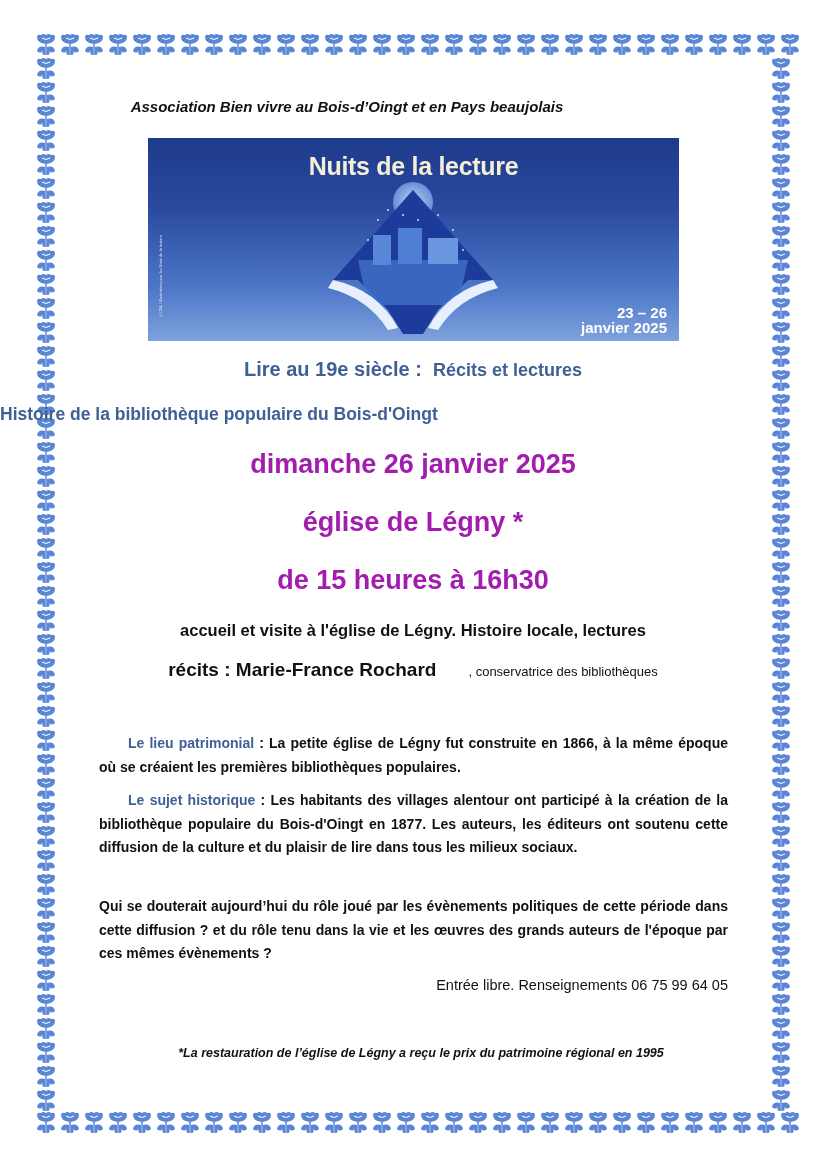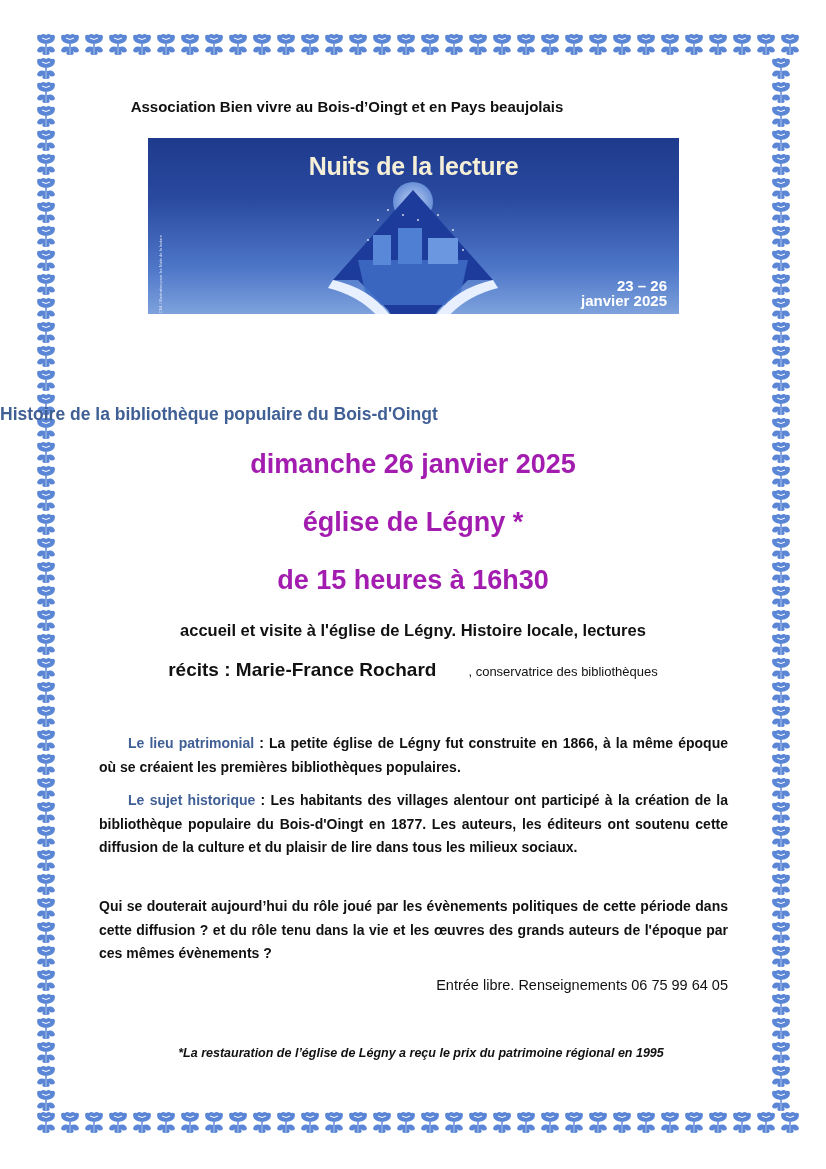--- a/index.html
+++ b/index.html
@@ -6,23 +6,23 @@
     body { width: 826px; height: 1169px; position: relative; overflow: hidden; font-family: "Liberation Sans", sans-serif; color: #111; }
 
     
     .border-row { position: absolute; display: flex; }
     .border-col { position: absolute; display: flex; flex-direction: column; }
     .motif { width: 24px; height: 24px; flex: 0 0 24px; }
     .motif svg { width: 24px; height: 24px; display: block; }
 
     .page { position: absolute; left: 0; top: 0; width: 826px; height: 1169px; }
 
-    .assoc { position: absolute; top: 98px; left: 0; width: 694px; text-align: center; font-weight: bold; font-size: 15px; }
-
-    .banner { position: absolute; left: 148px; top: 138px; width: 531px; height: 176px;
+    .assoc { position: absolute; top: 98px; left: 0; width: 694px; text-align: center; font-weight: bold; font-size: 15px; font-style: italic; }
+
+    .banner { position: absolute; left: 148px; top: 138px; width: 531px; height: 203px;
       background: linear-gradient(180deg, #1e3a8c 0%, #2a4aa0 35%, #4f78c9 75%, #7ea2dc 100%); overflow: hidden; }
     .banner-title { position: absolute; top: 14px; left: 0; width: 531px; text-align: center; color: #f6efd7; font-size: 25px; font-weight: bold; letter-spacing: -0.3px; }
     .banner-dates { position: absolute; right: 12px; bottom: 6px; color: #ffffff; font-weight: bold; font-size: 15px; line-height: 15px; text-align: right; }
     .banner-credit { position: absolute; left: 10px; top: 40px; width: 14px; height: 140px; color: #dfe6f6; font-size: 4px; writing-mode: vertical-rl; transform: rotate(180deg); }
     .illustration { position: absolute; left: 170px; top: 42px; width: 190px; height: 154px; }
 
     .subtitle1 { position: absolute; top: 358px; left: 0; width: 826px; text-align: center; color: #3f5f95; font-weight: bold; font-size: 20px; }
     .subtitle1 .small { font-size: 18px; }
     .subtitle2 { position: absolute; top: 404px; left: 0; width: 826px; text-align: left; color: #3f5f95; font-weight: bold; font-size: 17.5px; }
 
@@ -1456,20 +1456,24 @@
           <circle cx="85" cy="35" r="1"></circle>
       </g>
     </svg>
     <div class="banner-title">Nuits de la lecture</div>
     <div class="banner-dates">
       <div>23 – 26</div>
       <div>janvier 2025</div>
     </div>
   </div>
 
+  <div class="subtitle1">
+    <span>Lire au 19e siècle :</span>&nbsp;
+    <span class="small">Récits et lectures</span>
+  </div>
   <div class="subtitle2">Histoire de la bibliothèque populaire du Bois-d'Oingt</div>
 
   <div class="big l1">dimanche 26 janvier 2025</div>
   <div class="big l2">église de Légny *</div>
   <div class="big l3">de 15 heures à 16h30</div>
 
   <div class="mid l1">accueil et visite à l'église de Légny. Histoire locale, lectures</div>
   <div class="mid l2">
     <span>récits : Marie-France Rochard</span><span class="note">, conservatrice des bibliothèques</span>
   </div>

